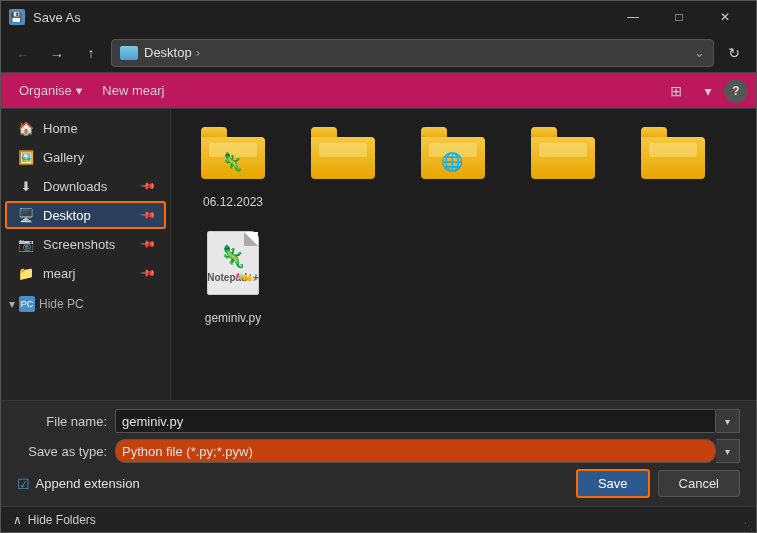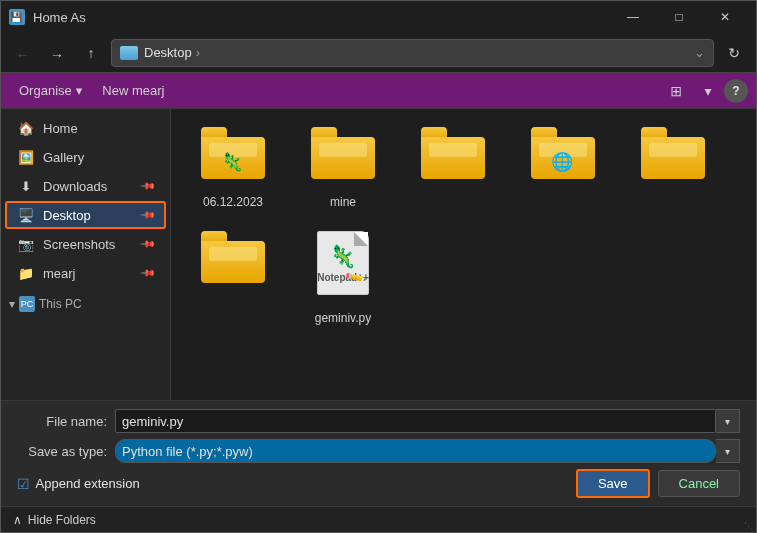--- a/index.html
+++ b/index.html
@@ -142,21 +142,21 @@
       display: flex;
       align-items: center;
       padding: 0 8px;
       color: #999;
       font-size: 12px;
     }
     .search-icon-char { margin-left: auto; }
 
     
     .toolbar {
-      background: #701a75;
+      background: #be185d;
       display: flex;
       align-items: center;
       padding: 4px 8px;
       height: 36px;
       flex-shrink: 0;
       border-bottom: 1px solid #3a3a3a;
     }
     .toolbar-btn {
       display: flex;
       align-items: center;
@@ -426,21 +426,21 @@
       align-items: center;
       justify-content: center;
       cursor: pointer;
       color: #ccc;
       font-size: 10px;
       flex-shrink: 0;
     }
     .form-select {
       flex: 1;
       height: 24px;
-      background: #0369a1;
+      background: #c2410c;
       border: 1px solid #555;
       border-radius: 10px;
       color: #e0e0e0;
       padding: 0 6px;
       font-size: 13px;
       display: flex;
       align-items: center;
     }
     .bottom-actions {
       display: flex;
@@ -463,21 +463,21 @@
       font-size: 13px;
       border: none;
     }
     .action-btn.save {
       background: #2d5a8e;
       color: white;
       border: 2px solid #ff6b00;
     }
     .action-btn.cancel {
       background: #3a3a3a;
-      color: #86efac;
+      color: #e5e5e5;
       border: 1px solid #555;
     }
 
     
     .hide-folders-row {
       background: #222;
       border-top: 1px solid #3a3a3a;
       display: flex;
       align-items: center;
       padding: 4px 12px;
@@ -498,21 +498,21 @@
     ::-webkit-scrollbar-thumb { background: #555; border-radius: 4px; }
   </style>
 </head>
 <body>
 
 <div class="dialog">
 
   <div class="title-bar">
     <div class="title-bar-left">
       <div class="title-icon">💾</div>
-      <span class="title-text">Home As</span>
+      <span class="title-text">Save As</span>
     </div>
     <div class="title-controls">
       <button class="title-btn">—</button>
       <button class="title-btn">□</button>
       <button class="title-btn close">✕</button>
     </div>
   </div>
 
   <div class="address-bar">
     <button class="nav-btn disabled">←</button>
@@ -573,46 +573,37 @@
 
       <div class="sidebar-item">
         <span class="item-icon">📁</span>
         <span>mearj</span>
         <span class="pin-icon">📌</span>
       </div>
 
       <div class="sidebar-section">
         <span>▾</span>
         <span style="width:16px;height:16px;background:#4a8fc0;border-radius:2px;display:inline-block;font-size:9px;color:#fff;text-align:center;line-height:16px;">PC</span>
-        <span>This PC</span>
+        <span>Hide PC</span>
       </div>
     </div>
 
     <div class="file-area">
 
       <div class="file-item">
         <div class="folder-icon">
           <div class="folder-tab"></div>
           <div class="folder-body">
             <div class="folder-shine"></div>
             <div class="folder-embed">🦎</div>
           </div>
         </div>
         <span class="file-label">06.12.2023</span>
       </div>
 
-      <div class="file-item">
-        <div class="folder-icon">
-          <div class="folder-tab"></div>
-          <div class="folder-body">
-            <div class="folder-shine"></div>
-          </div>
-        </div>
-        <span class="file-label">mine</span>
-      </div>
 
       <div class="file-item">
         <div class="folder-icon">
           <div class="folder-tab"></div>
           <div class="folder-body">
             <div class="folder-shine"></div>
           </div>
         </div>
         <span class="file-label"></span>
       </div>

